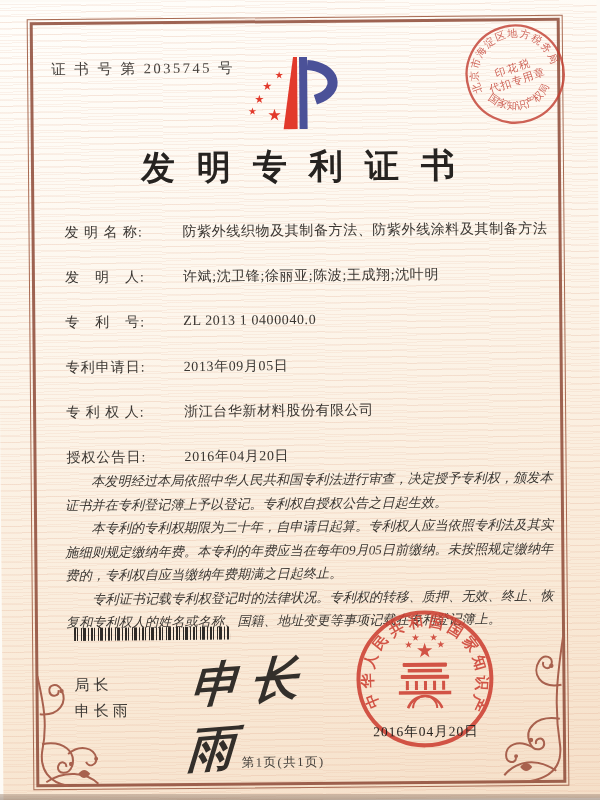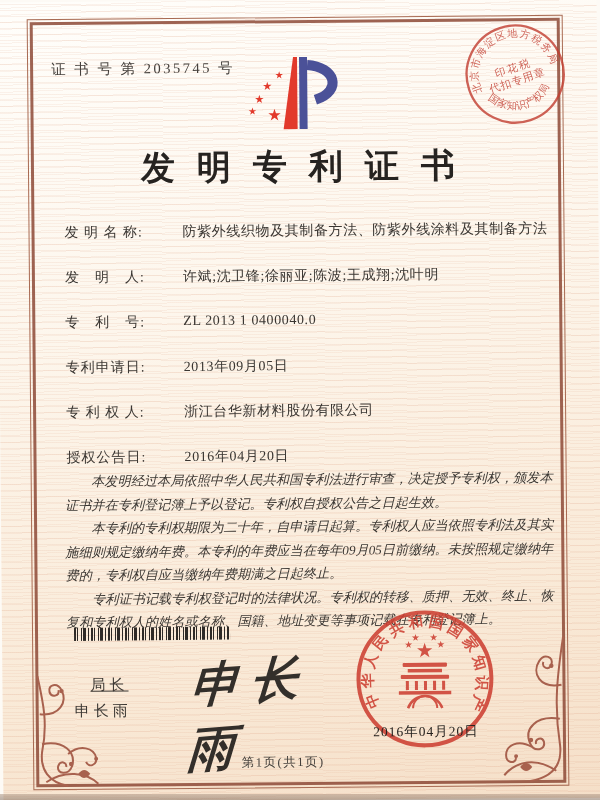--- a/index.html
+++ b/index.html
@@ -56,23 +56,23 @@
   .barcode{
     position:absolute;left:72px;top:626px;width:156px;height:13px;
     background:repeating-linear-gradient(90deg,
       #2e2a27 0 2px,transparent 2px 3px,
       #2e2a27 3px 4px,transparent 4px 7px,
       #2e2a27 7px 8px,transparent 8px 9px,
       #2e2a27 9px 12px,transparent 12px 14px,
       #2e2a27 14px 15px,transparent 15px 17px);
   }
   .director-title{
-    position:absolute;left:88px;top:674px;
+    position:absolute;left:72px;top:674px;
     font-family:"Liberation Sans","DejaVu Sans",sans-serif;
-    font-size:15px;color:#3c3834;letter-spacing:4px;text-decoration:underline;
+    font-size:15px;color:#3c3834;letter-spacing:4px;
   }
   .director-name{
     position:absolute;left:72px;top:700px;
     font-family:"Liberation Sans","DejaVu Sans",sans-serif;
     font-size:15px;color:#3c3834;letter-spacing:4px;
   }
   .signature{
     position:absolute;left:186px;top:648px;width:170px;
     font-size:48px;font-weight:600;color:#23201d;
     letter-spacing:12px;font-style:italic;

